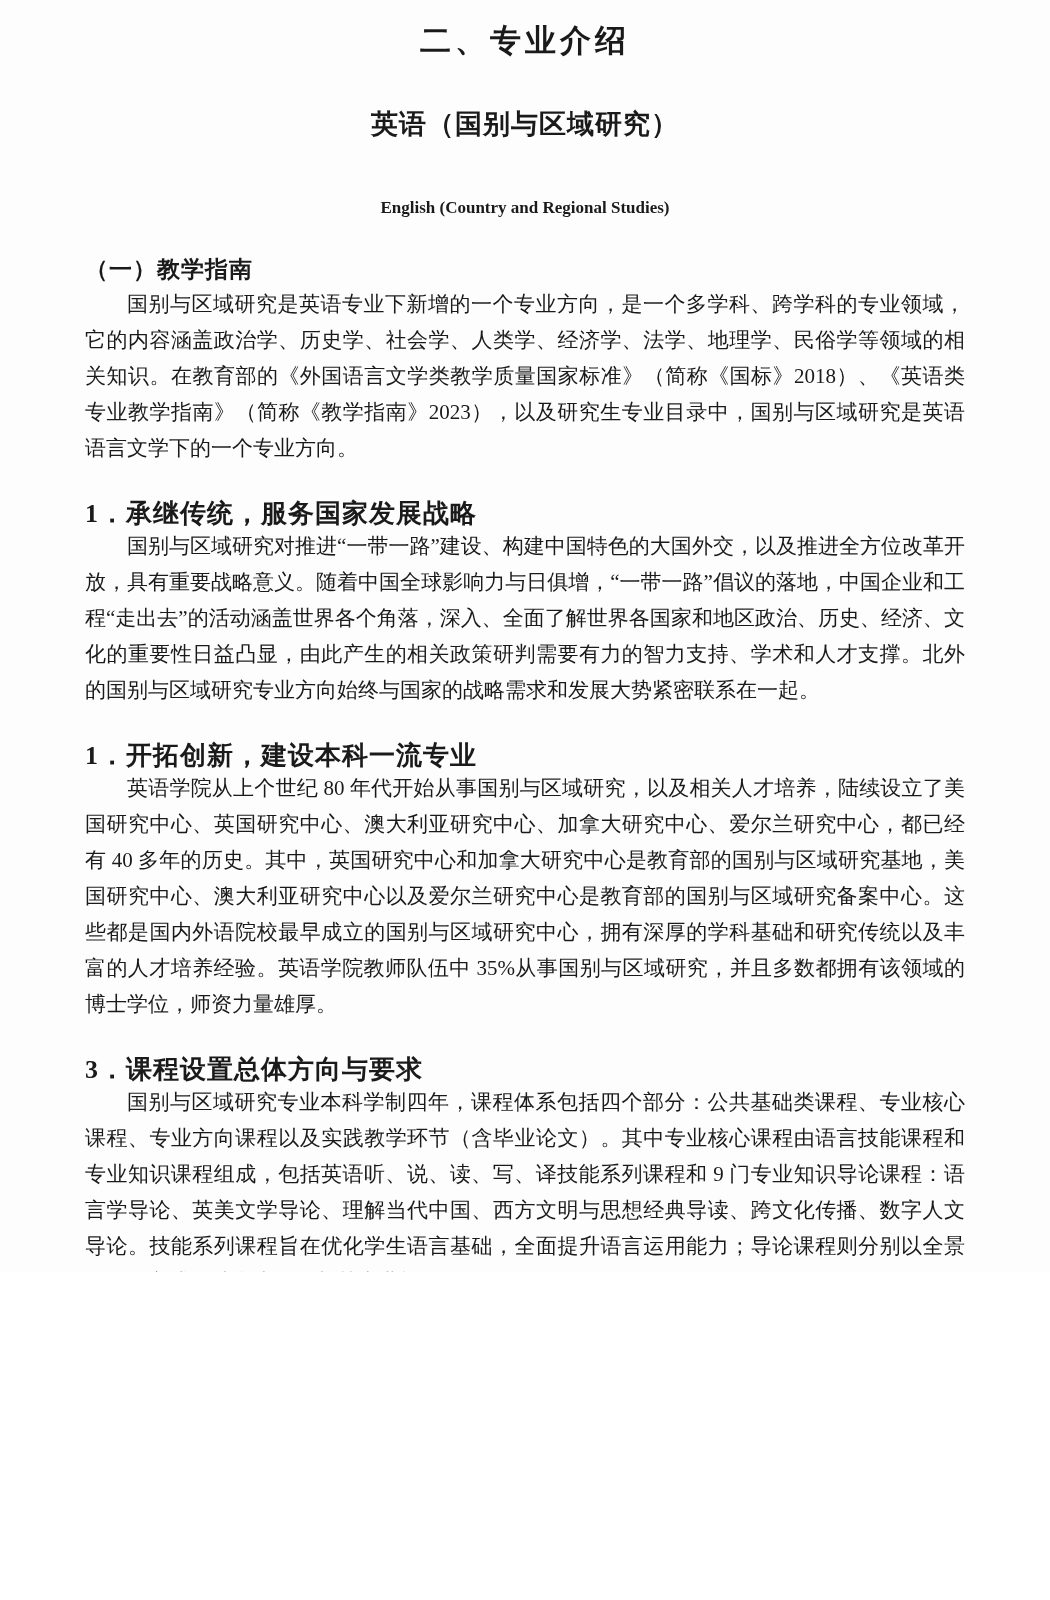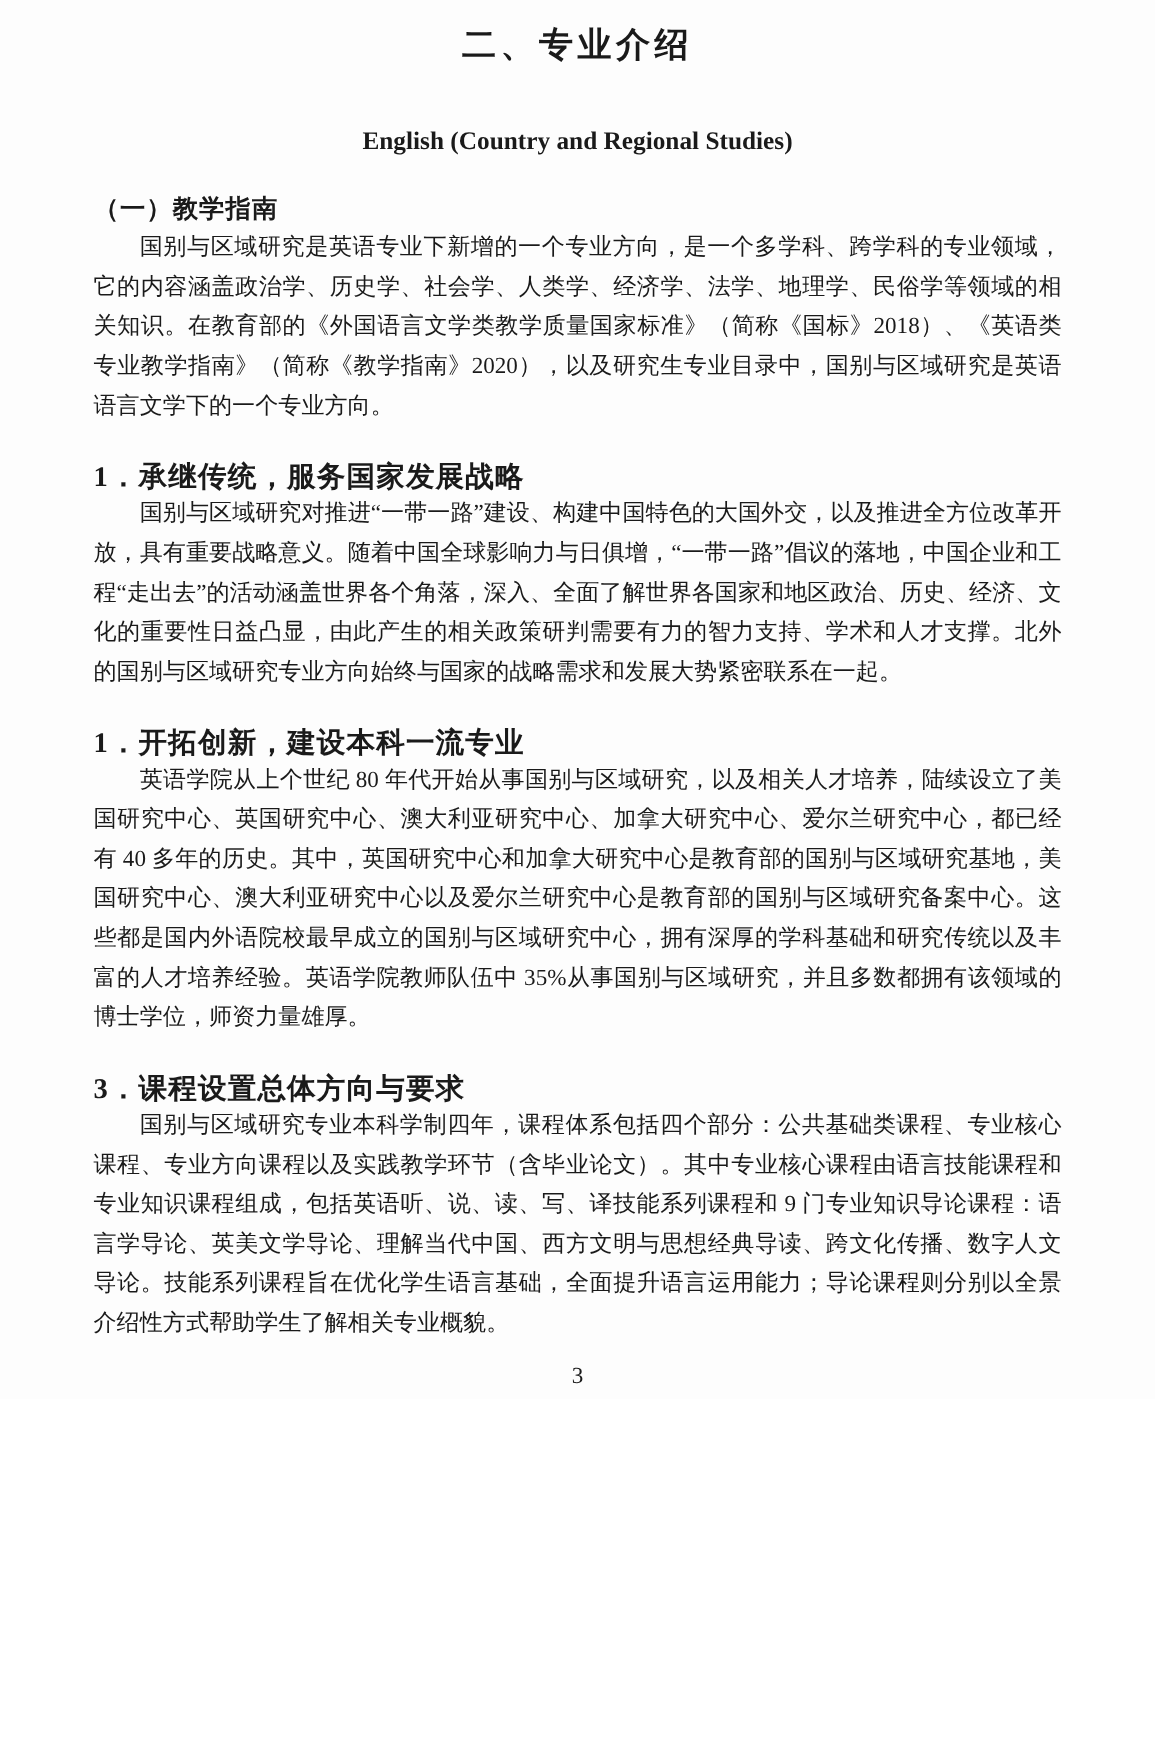--- a/index.html
+++ b/index.html
@@ -33,21 +33,21 @@
     margin: 44px 0 0 0;
     text-align: center;
     font-size: 27px;
     font-weight: bold;
     letter-spacing: 1px;
     line-height: 36px;
   }
   .doc-subtitle-en {
     margin: 50px 0 0 0;
     text-align: center;
-    font-size: 23px;
+    font-size: 17px;
     font-weight: bold;
     line-height: 32px;
   }
   .overview-heading {
     margin: 30px 0 0 0;
     font-size: 23px;
     font-weight: bold;
     line-height: 32px;
     letter-spacing: 1px;
   }
@@ -88,26 +88,27 @@
   }
 </style>
 </head>
 <body>
 
 <div class="page">
   <div class="content">
 
     <h1 class="doc-title">二、专业介绍</h1>
 
+    <h2 class="doc-subtitle">英语（国别与区域研究）</h2>
 
     <h3 class="doc-subtitle-en">English (Country and Regional Studies)</h3>
 
     <h4 class="overview-heading">（一）教学指南</h4>
 
-    <p class="body-para intro">国别与区域研究是英语专业下新增的一个专业方向，是一个多学科、跨学科的专业领域，它的内容涵盖政治学、历史学、社会学、人类学、经济学、法学、地理学、民俗学等领域的相关知识。在教育部的《外国语言文学类教学质量国家标准》（简称《国标》2018）、《英语类专业教学指南》（简称《教学指南》2020），以及研究生专业目录中，国别与区域研究是英语语言文学下的一个专业方向。</p>
+    <p class="body-para intro">国别与区域研究是英语专业下新增的一个专业方向，是一个多学科、跨学科的专业领域，它的内容涵盖政治学、历史学、社会学、人类学、经济学、法学、地理学、民俗学等领域的相关知识。在教育部的《外国语言文学类教学质量国家标准》（简称《国标》2018）、《英语类专业教学指南》（简称《教学指南》2023），以及研究生专业目录中，国别与区域研究是英语语言文学下的一个专业方向。</p>
 
     <h5 class="sub-heading">1．承继传统，服务国家发展战略</h5>
 
     <p class="body-para first-after-heading">国别与区域研究对推进“一带一路”建设、构建中国特色的大国外交，以及推进全方位改革开放，具有重要战略意义。随着中国全球影响力与日俱增，“一带一路”倡议的落地，中国企业和工程“走出去”的活动涵盖世界各个角落，深入、全面了解世界各国家和地区政治、历史、经济、文化的重要性日益凸显，由此产生的相关政策研判需要有力的智力支持、学术和人才支撑。北外的国别与区域研究专业方向始终与国家的战略需求和发展大势紧密联系在一起。</p>
 
     <h5 class="sub-heading">1．开拓创新，建设本科一流专业</h5>
 
     <p class="body-para first-after-heading">英语学院从上个世纪 80 年代开始从事国别与区域研究，以及相关人才培养，陆续设立了美国研究中心、英国研究中心、澳大利亚研究中心、加拿大研究中心、爱尔兰研究中心，都已经有 40 多年的历史。其中，英国研究中心和加拿大研究中心是教育部的国别与区域研究基地，美国研究中心、澳大利亚研究中心以及爱尔兰研究中心是教育部的国别与区域研究备案中心。这些都是国内外语院校最早成立的国别与区域研究中心，拥有深厚的学科基础和研究传统以及丰富的人才培养经验。英语学院教师队伍中 35%从事国别与区域研究，并且多数都拥有该领域的博士学位，师资力量雄厚。</p>
 
     <h5 class="sub-heading">3．课程设置总体方向与要求</h5>

